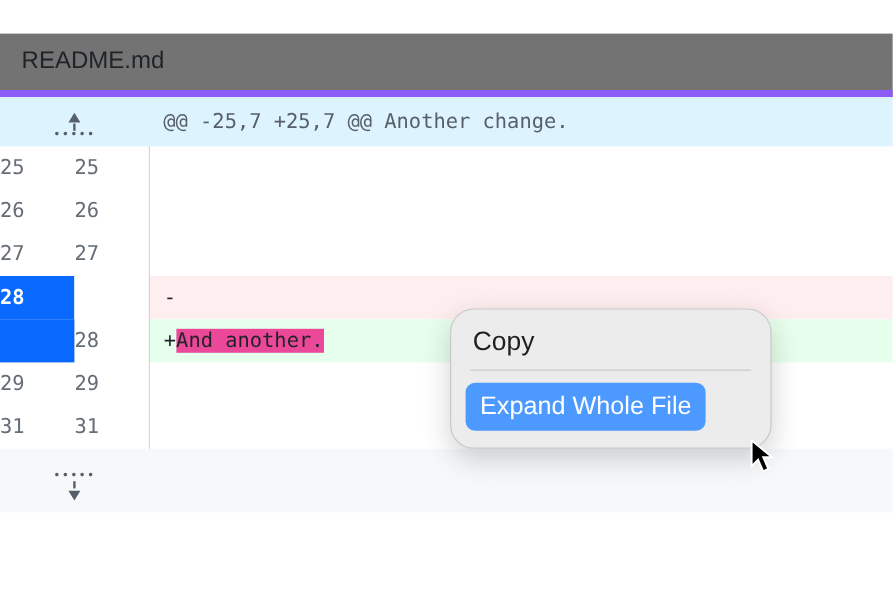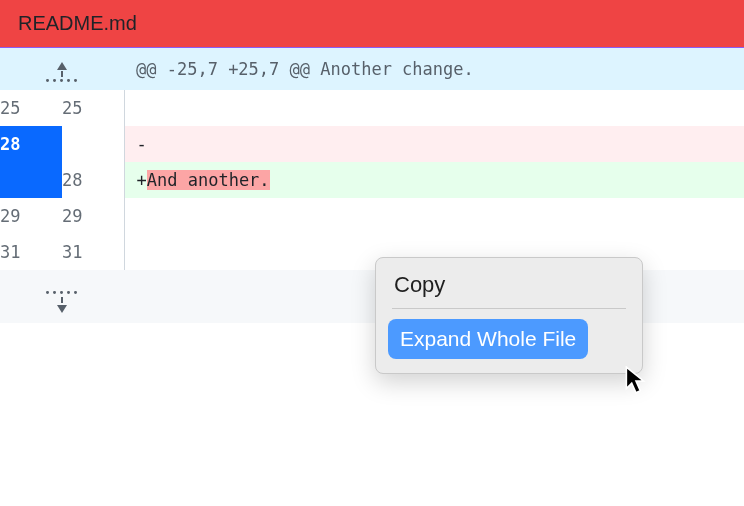--- a/index.html
+++ b/index.html
@@ -6,26 +6,27 @@
     body {
       font-family: ui-monospace, SFMono-Regular, "SF Mono", Menlo, Consolas, monospace;
       font-size: 17px;
       background: #fff;
       width: 744px;
       height: 506px;
       overflow: hidden;
       position: relative;
     }
     .file-header {
-      background: #ef4444;
-      border-bottom: 1px solid #8b5cf6;
+      background: #737373;
+      border-bottom: 6px solid #8b5cf6;
       padding: 12px 18px;
       font-family: -apple-system, BlinkMacSystemFont, "Segoe UI", Helvetica, Arial, sans-serif;
       font-size: 20px;
       color: #1f2328;
+      margin-top: 28px;
     }
     .diff-table {
       width: 100%;
       border-collapse: collapse;
       table-layout: fixed;
     }
     .diff-table td {
       vertical-align: middle;
       height: 36px;
     }
@@ -80,21 +81,21 @@
       background: #0969ff;
       color: #fff;
       font-weight: 700;
     }
     
     .del-row .code-col { background: #ffeef0; }
     .del-row .num-col.right { background: #fff; }
     .del-row .num-col.left { }
     
     .add-row .code-col { background: #e6ffec; }
-    .add-text-hl { background: #fca5a5; }
+    .add-text-hl { background: #ec4899; }
     
     .expand-bottom td { background: #f6f8fa; }
     .expand-bottom .expand-cell {
       text-align: center;
       padding: 10px 0;
       color: #57606a;
     }
     .arrow-down {
       width: 0; height: 0;
       border-left: 5px solid transparent;
@@ -103,21 +104,21 @@
       margin-top: 1px;
     }
     
     .context-menu {
       position: absolute;
       left: 375px;
       top: 257px;
       width: 268px;
       background: #ececec;
       border: 1px solid #c9c9c9;
-      border-radius: 8px;
+      border-radius: 20px;
       box-shadow: 0 8px 24px rgba(0,0,0,0.18);
       padding: 10px 12px 14px 12px;
       font-family: -apple-system, BlinkMacSystemFont, "Segoe UI", Helvetica, Arial, sans-serif;
     }
     .menu-plain {
       font-size: 22px;
       color: #1f1f1f;
       padding: 4px 6px 10px 6px;
     }
     .menu-divider {
@@ -167,20 +168,30 @@
         </span>
       </td>
       <td class="code-col">@@ -25,7 +25,7 @@ Another change.</td>
     </tr>
 
     <tr>
       <td class="num-col left">25</td>
       <td class="num-col right">25</td>
       <td class="code-col"></td>
     </tr>
+    <tr>
+      <td class="num-col left">26</td>
+      <td class="num-col right">26</td>
+      <td class="code-col"></td>
+    </tr>
+    <tr>
+      <td class="num-col left">27</td>
+      <td class="num-col right">27</td>
+      <td class="code-col"></td>
+    </tr>
 
     <tr class="del-row">
       <td class="num-col left num-selected">28</td>
       <td class="num-col right num-selected"></td>
       <td class="code-col"><span>-</span><span></span></td>
     </tr>
 
     <tr class="add-row">
       <td class="num-col left num-selected"></td>
       <td class="num-col right">28</td>

